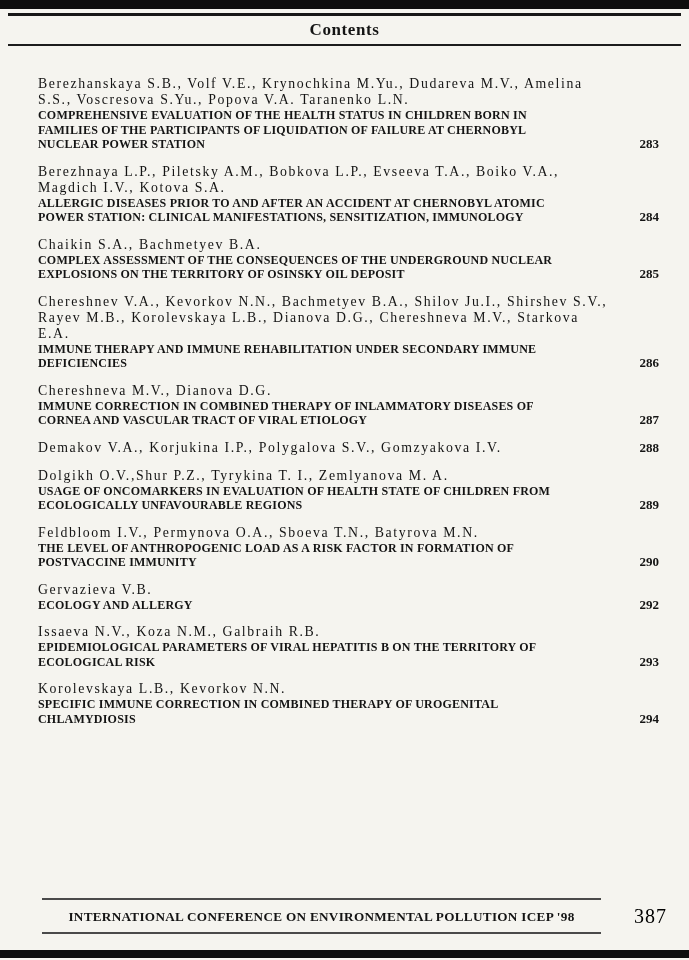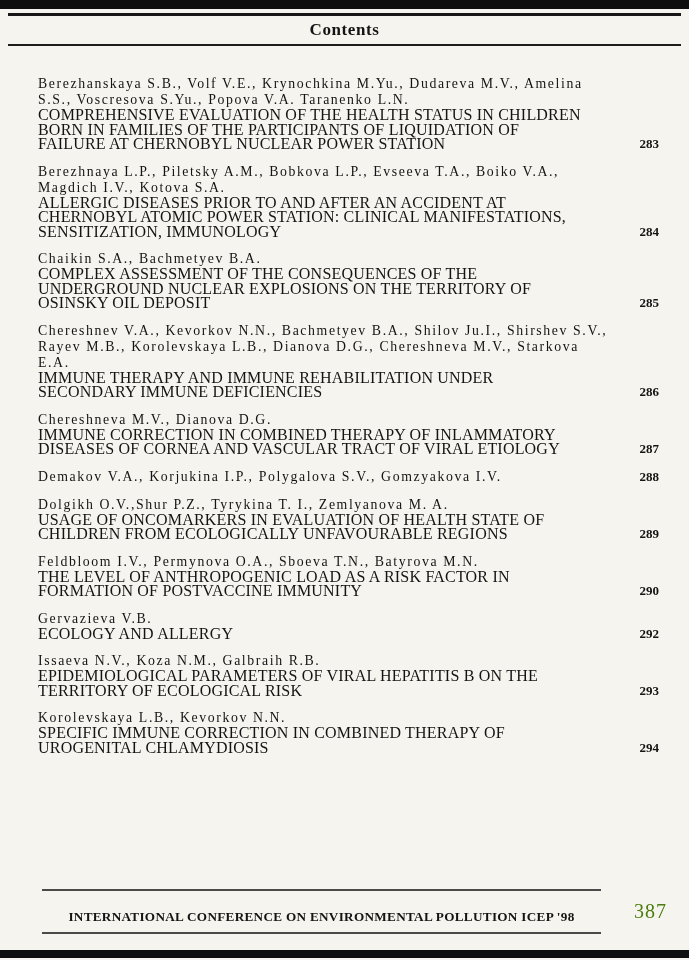--- a/index.html
+++ b/index.html
@@ -37,22 +37,22 @@
     align-items: flex-end;
     margin-bottom: 12px;
   }
   .entry-text { width: 570px; }
   .authors {
     font-size: 13.8px;
     line-height: 16px;
     letter-spacing: 1.6px;
   }
   .entry-title {
-    font-weight: normal;
-    font-size: 16px;
+    font-weight: bold;
+    font-size: 12px;
     line-height: 14.5px;
     letter-spacing: 0.2px;
     max-width: 548px;
   }
   .entry-page {
     flex: 1;
     text-align: right;
     font-weight: bold;
     font-size: 13px;
     line-height: 14.5px;
@@ -64,31 +64,31 @@
     left: 42px;
     right: 22px;
     bottom: 26px;
     display: flex;
     align-items: center;
   }
   .footer-box {
     flex: 1;
     border-top: 2px solid #4a4a4a;
     border-bottom: 2px solid #4a4a4a;
-    padding: 18px 0 7px;
+    padding: 9px 0 7px;
     text-align: center;
     font-weight: bold;
     font-size: 13.2px;
     letter-spacing: 0.3px;
   }
   .footer-page {
     width: 66px;
     text-align: right;
     font-size: 20px;
-    color: #4d7c0f;
+    color: #000000;
     letter-spacing: 1px;
   }
 </style>
 </head>
 <body>
 
 <div class="edge-bar top"></div>
 
 <div class="header">
   <div class="rule-thick"></div>

